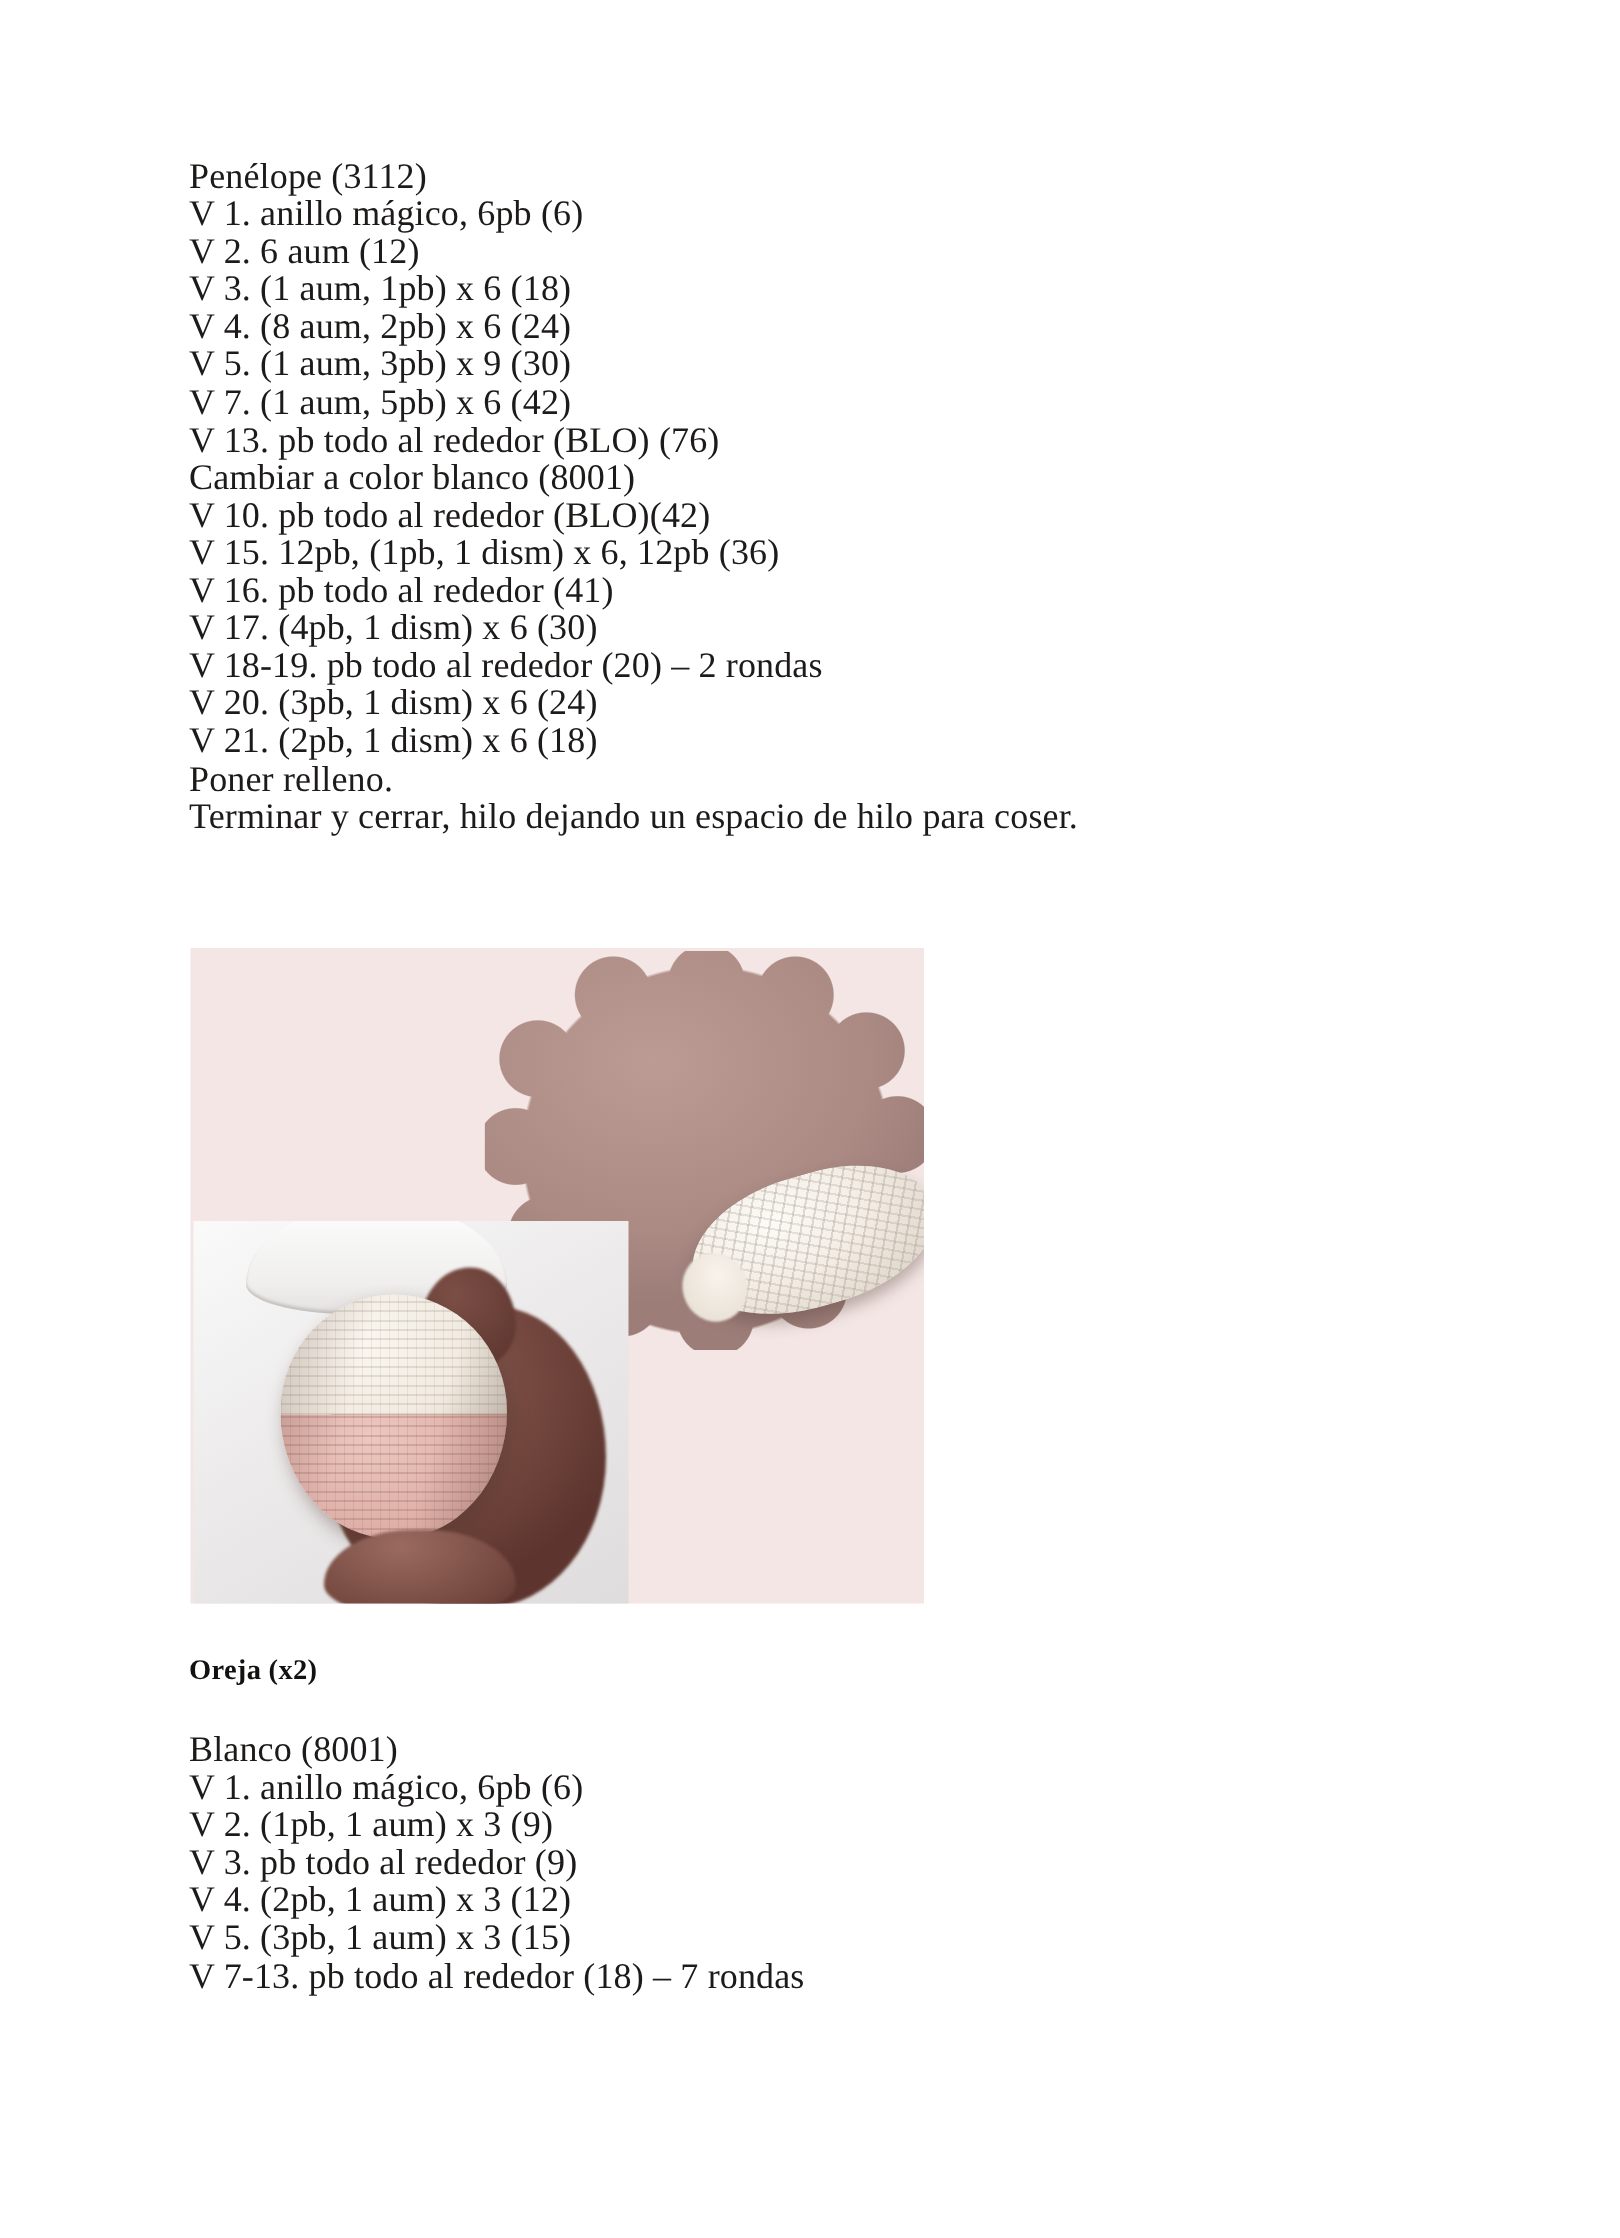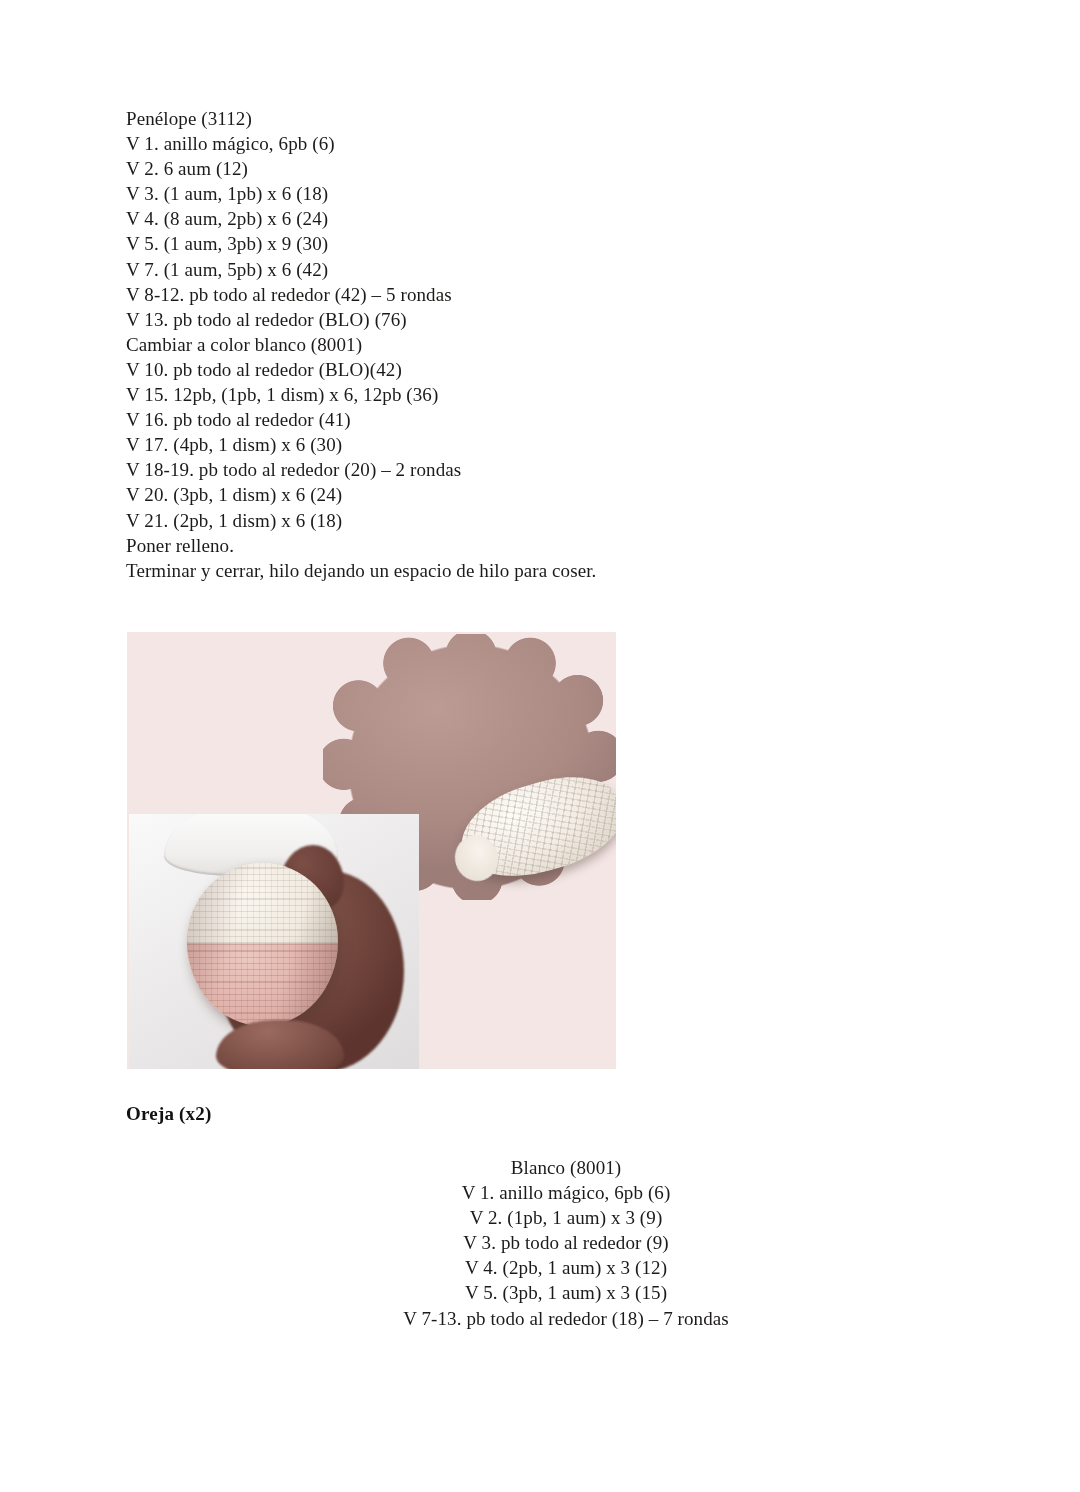--- a/index.html
+++ b/index.html
@@ -24,24 +24,24 @@
     background: #ffffff;
   }
 
   
   .text-block {
     position: absolute;
     left: 126px;
     width: 880px;
   }
   #pattern-head-block { top: 106px; }
-  #pattern-ear-block  { top: 1155px; text-align: center; }
+  #pattern-ear-block  { top: 1155px; }
 
   .line {
-    font-size: 19px;
+    font-size: 24px;
     line-height: 25.1px;
     letter-spacing: 0.1px;
     white-space: pre;
     color: #1d1b1a;
   }
 
   .section-heading {
     position: absolute;
     left: 126px;
     top: 1101px;
@@ -298,21 +298,20 @@
 <div class="page">
 
   <div class="text-block" id="pattern-head-block">
     <div class="line">Penélope (3112)</div>
     <div class="line">V 1. anillo mágico, 6pb (6)</div>
     <div class="line">V 2. 6 aum (12)</div>
     <div class="line">V 3. (1 aum, 1pb) x 6 (18)</div>
     <div class="line">V 4. (8 aum, 2pb) x 6 (24)</div>
     <div class="line">V 5. (1 aum, 3pb) x 9 (30)</div>
     <div class="line">V 7. (1 aum, 5pb) x 6 (42)</div>
-    <div class="line">V 8-12. pb todo al rededor (42) – 5 rondas</div>
     <div class="line">V 13. pb todo al rededor (BLO) (76)</div>
     <div class="line">Cambiar a color blanco (8001)</div>
     <div class="line">V 10. pb todo al rededor (BLO)(42)</div>
     <div class="line">V 15. 12pb, (1pb, 1 dism) x 6, 12pb (36)</div>
     <div class="line">V 16. pb todo al rededor (41)</div>
     <div class="line">V 17. (4pb, 1 dism) x 6 (30)</div>
     <div class="line">V 18-19. pb todo al rededor (20) – 2 rondas</div>
     <div class="line">V 20. (3pb, 1 dism) x 6 (24)</div>
     <div class="line">V 21. (2pb, 1 dism) x 6 (18)</div>
     <div class="line">Poner relleno.</div>

